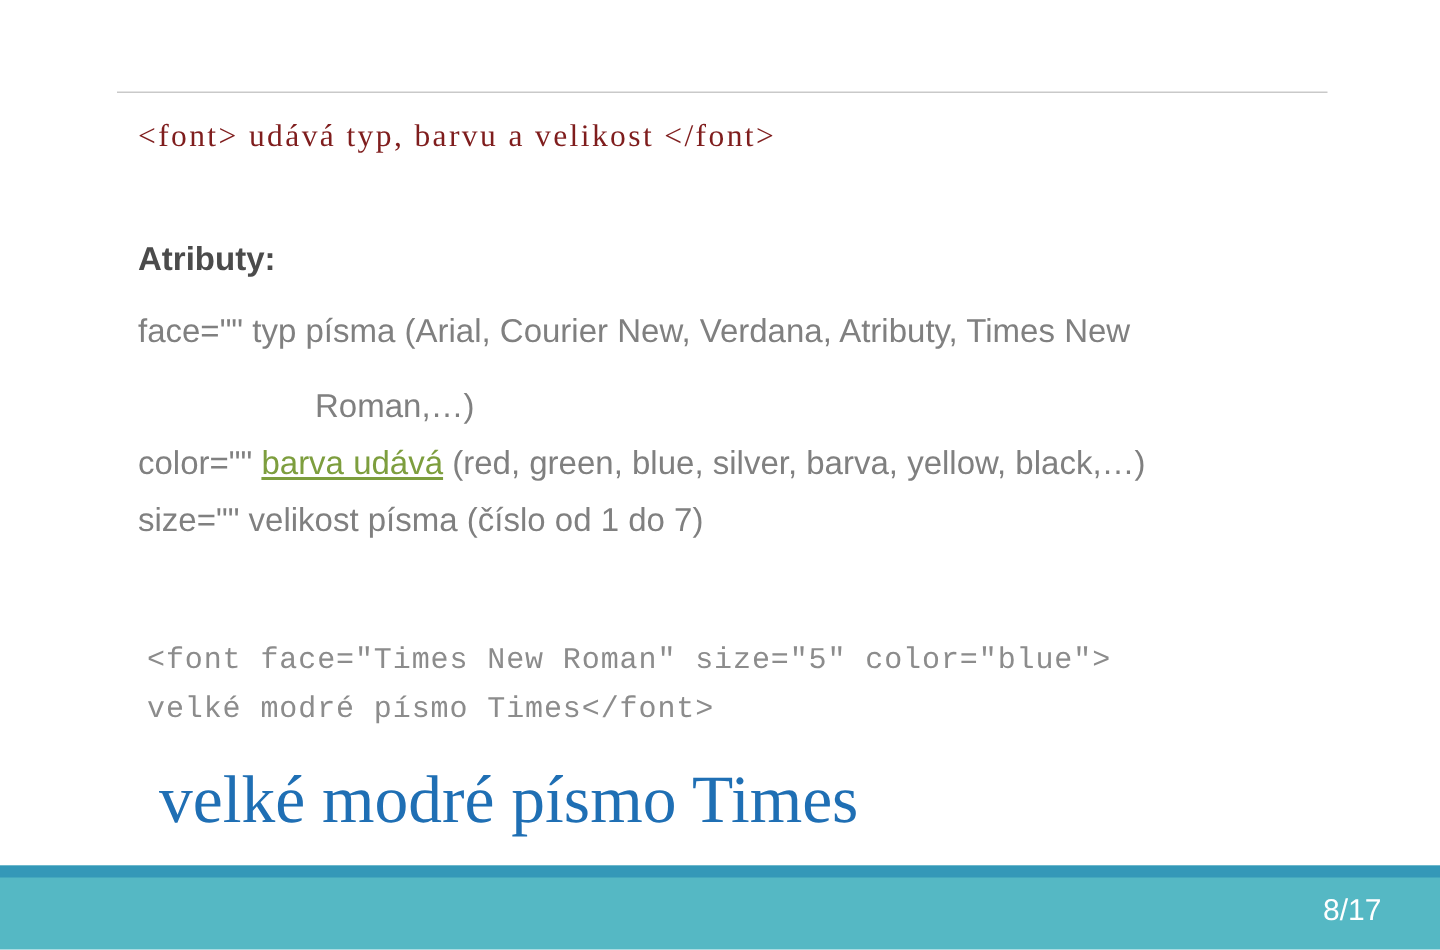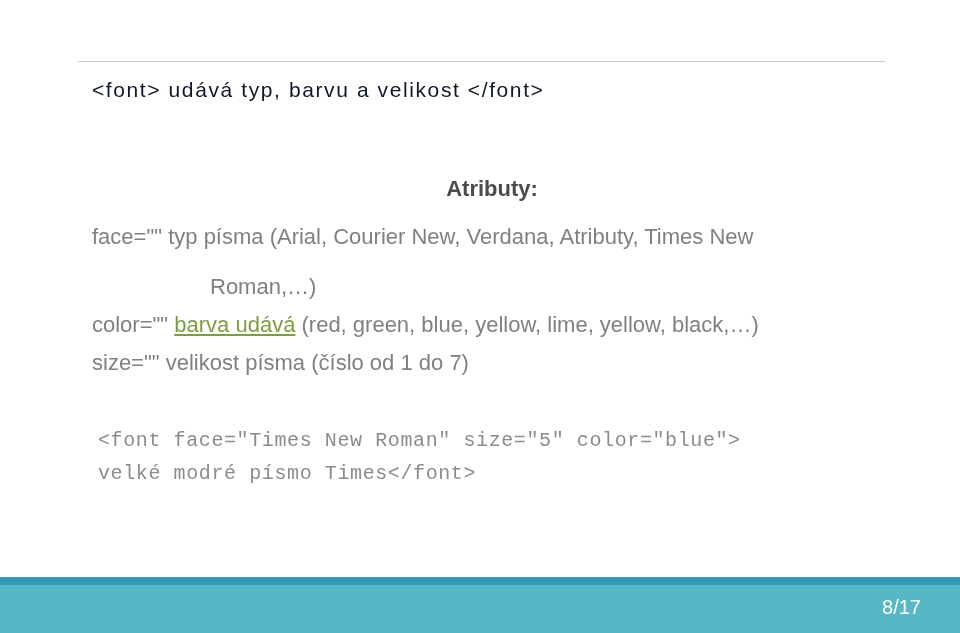--- a/index.html
+++ b/index.html
@@ -43,43 +43,42 @@
     width: 807px;
     height: 1px;
     background: #c9c9c9;
   }
 
   
   .subtitle {
     position: absolute;
     left: 92px;
     top: 74px;
-    font-family: Liberation Sans, sans-serif;
+    font-family: Liberation Serif, serif;
     font-size: 21px;
     line-height: 32px;
     letter-spacing: 1.6px;
-    color: #0f172a;
+    color: #7f1d1d;
     white-space: nowrap;
   }
 
   
   .body-block {
     position: absolute;
     left: 92px;
     top: 158px;
     width: 800px;
   }
 
   .attr-heading {
     font-size: 22px;
     line-height: 30px;
     font-weight: 700;
     color: #4b4b4b;
-    margin: 16px 0 14px 0;
-    text-align: center;
+    margin: 0 0 14px 0;
   }
 
   .attr-line {
     font-size: 22px;
     line-height: 38px;
     color: #808080;
     margin: 0;
     padding: 0;
   }
 
@@ -164,31 +163,32 @@
 
     <p class="attr-heading">Atributy:</p>
 
     <p class="attr-line">
       <span class="attr-name">face=""</span><span> typ písma (Arial, Courier New, Verdana, Atributy, Times New</span>
       <span class="attr-cont">Roman,…)</span>
     </p>
 
     <p class="attr-line">
       <span class="attr-name">color=""</span>
-      <a href="#" class="link-green">barva udává</a><span> (red, green, blue, yellow, lime, yellow, black,…)</span>
+      <a href="#" class="link-green">barva udává</a><span> (red, green, blue, silver, barva, yellow, black,…)</span>
     </p>
 
     <p class="attr-line">
       <span class="attr-name">size=""</span><span> velikost písma (číslo od 1 do 7)</span>
     </p>
 
   </div>
 
   <div class="code-sample"><span>&lt;font face="Times New Roman" size="5" color="blue"&gt;</span>
 <span>velké modré písmo Times&lt;/font&gt;</span></div>
 
+  <div class="result-text">velké modré písmo Times</div>
 
   <div class="footer">
     <div class="footer-stripe"></div>
     <div class="page-number">8/17</div>
   </div>
 
 </div>
 
 </body></html>

